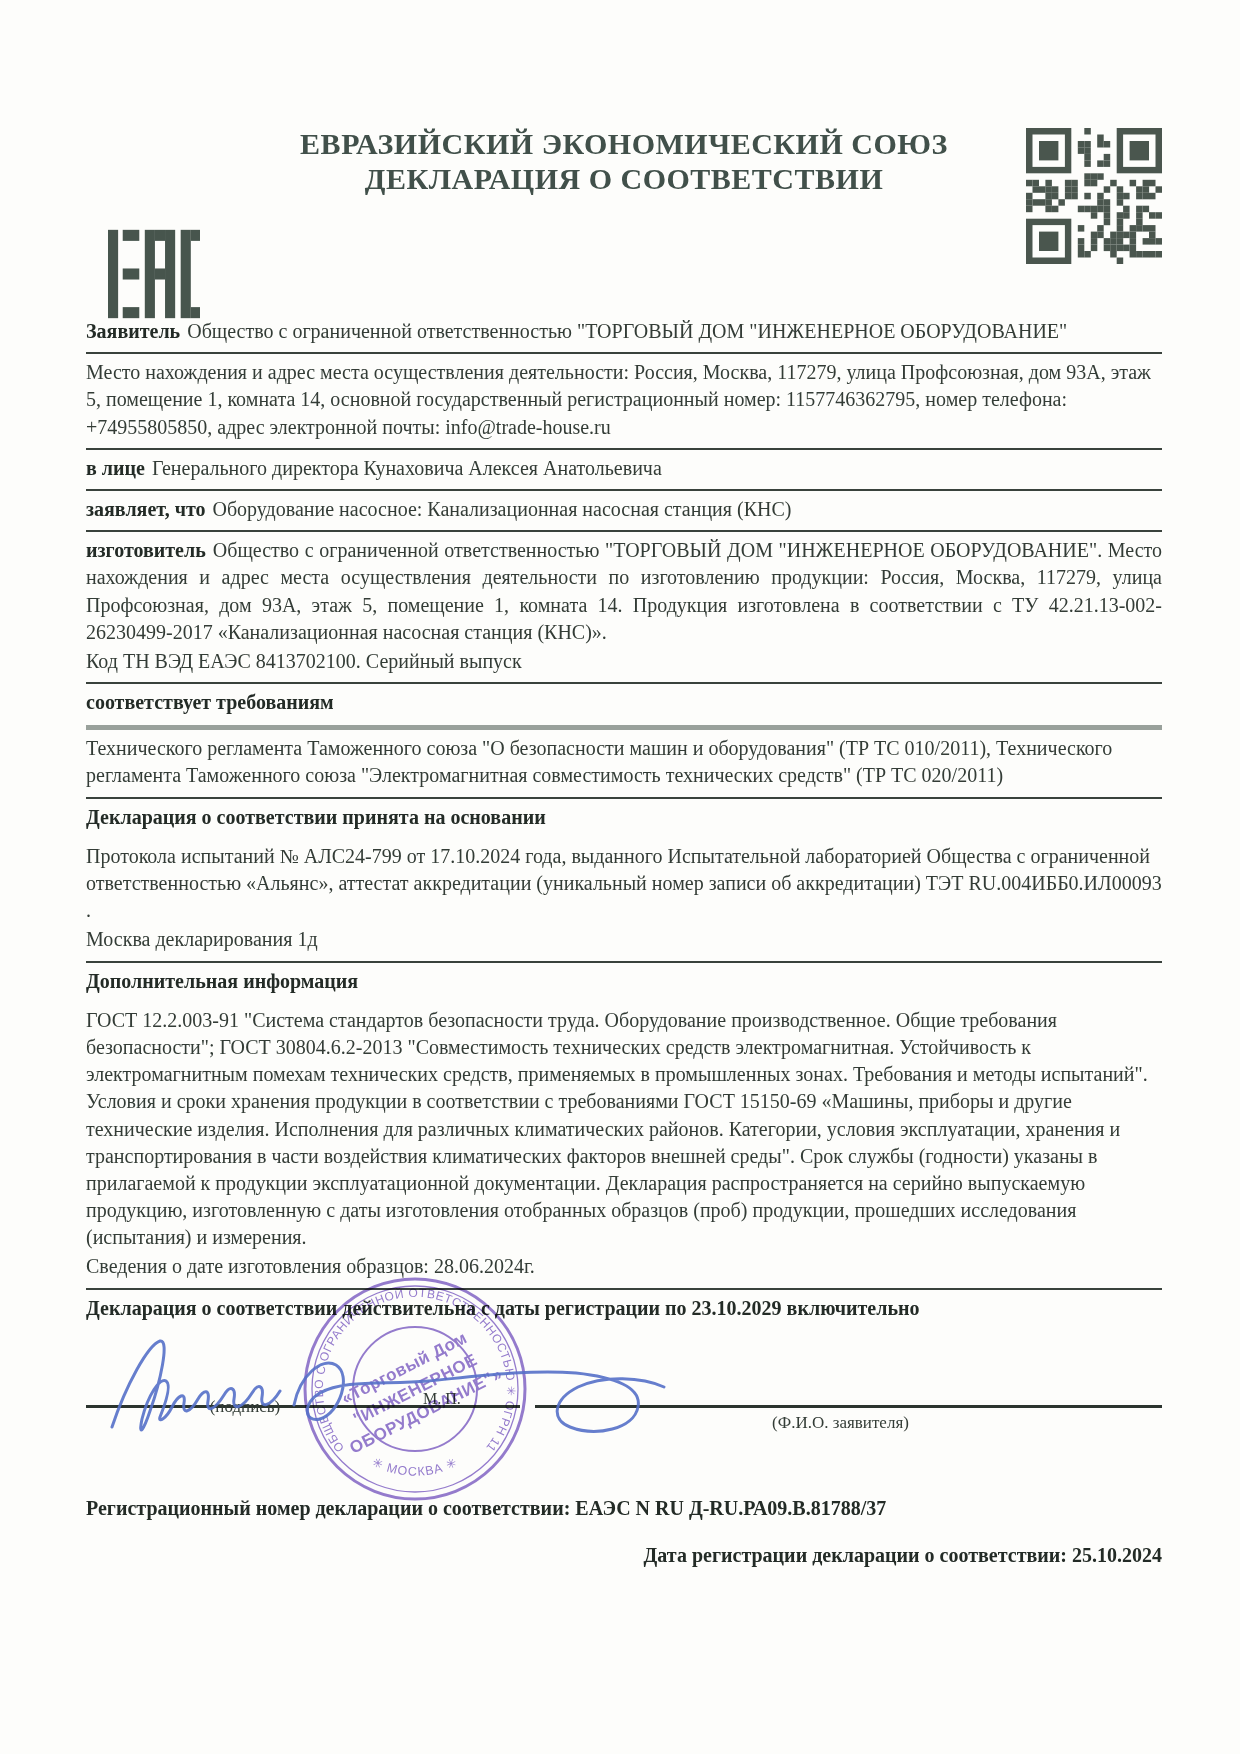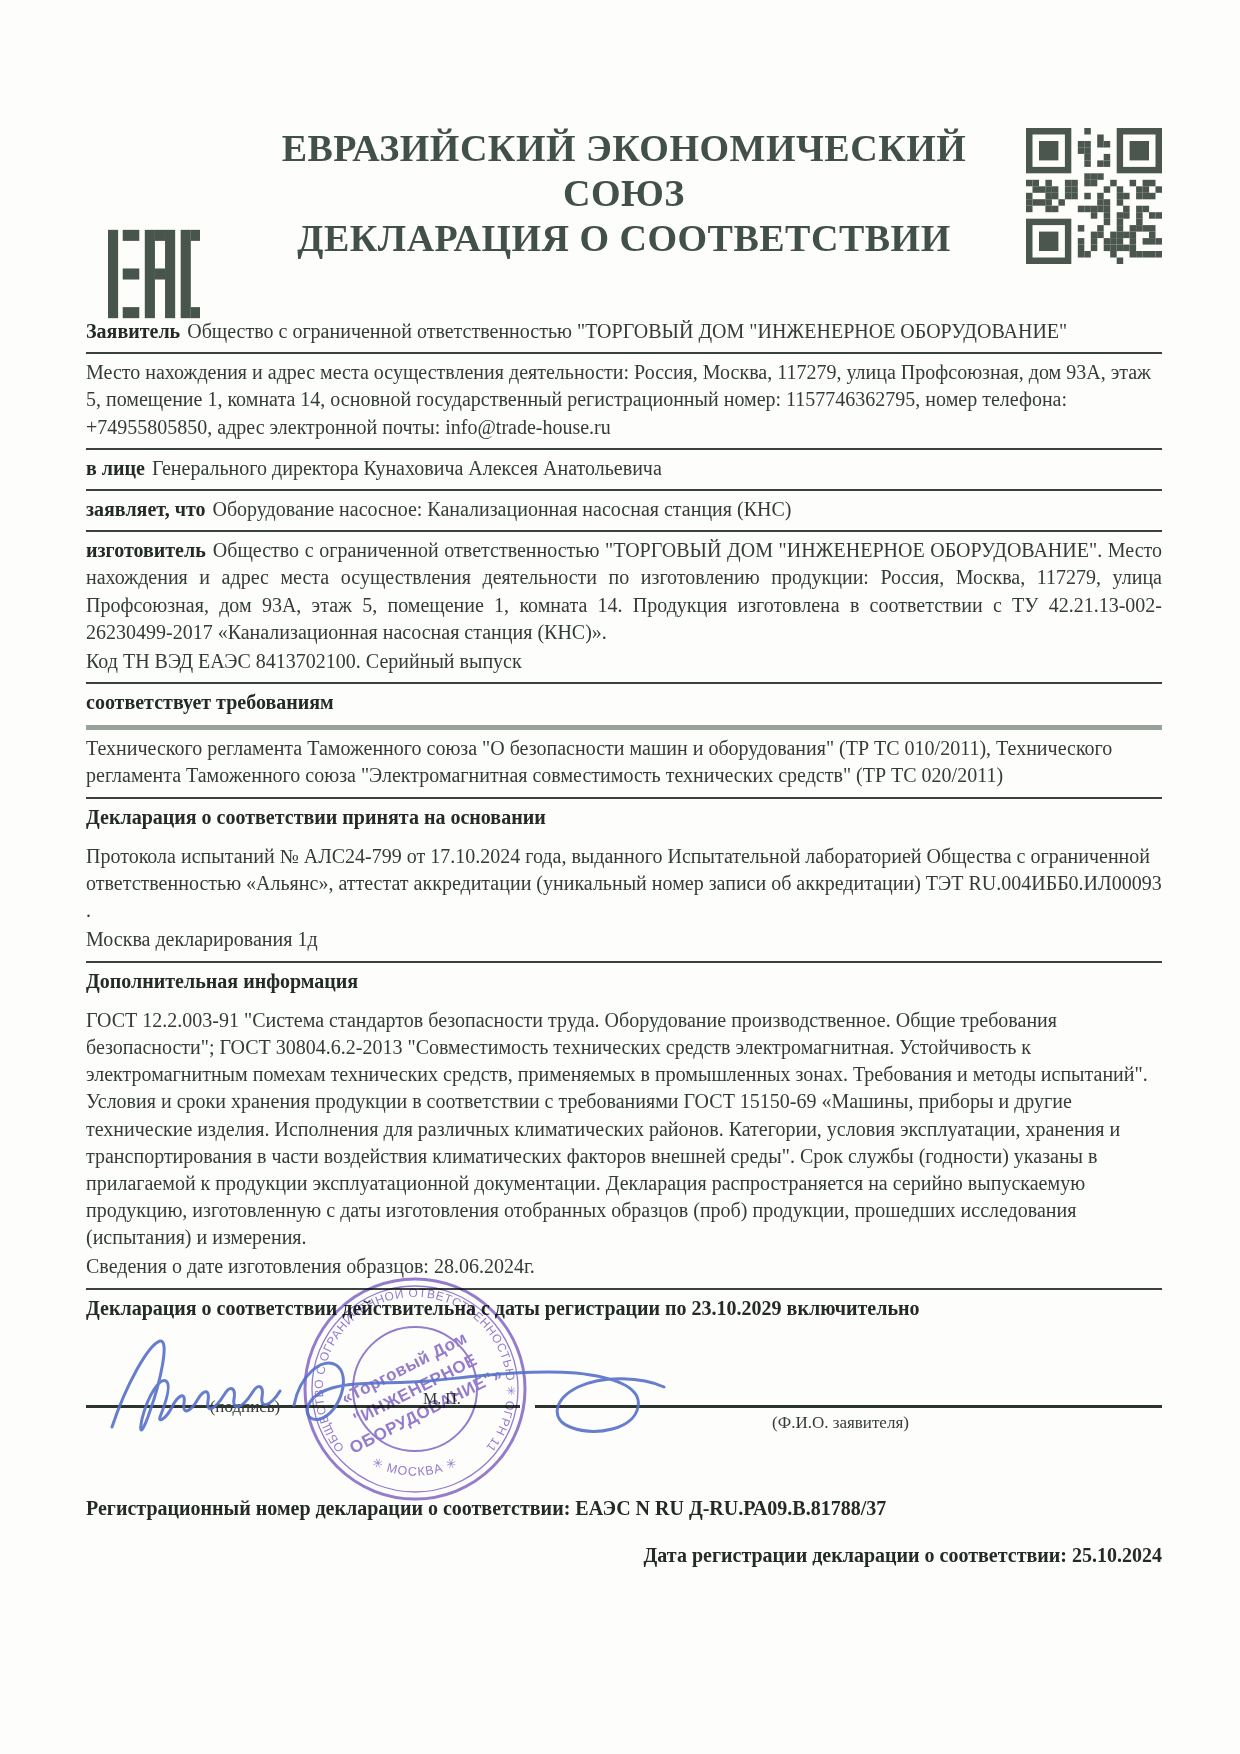--- a/index.html
+++ b/index.html
@@ -16,21 +16,21 @@
     padding:96px 78px 0 86px;
     box-sizing:border-box;
   }
   
   .header{position:relative;height:187px;}
   .eac-logo{position:absolute;left:22px;top:100px;}
   .titles{
     text-align:center;
     margin:30px 160px 0 160px;
     font-weight:bold;
-    font-size:38px;
+    font-size:30px;
     line-height:1.18;
     color:#41504a;
     letter-spacing:.5px;
   }
   .qr-wrap{position:absolute;right:0;top:2px;}
   
   .row{
     font-size:20px;
     line-height:1.36;
     padding:5px 0 7px 0;

